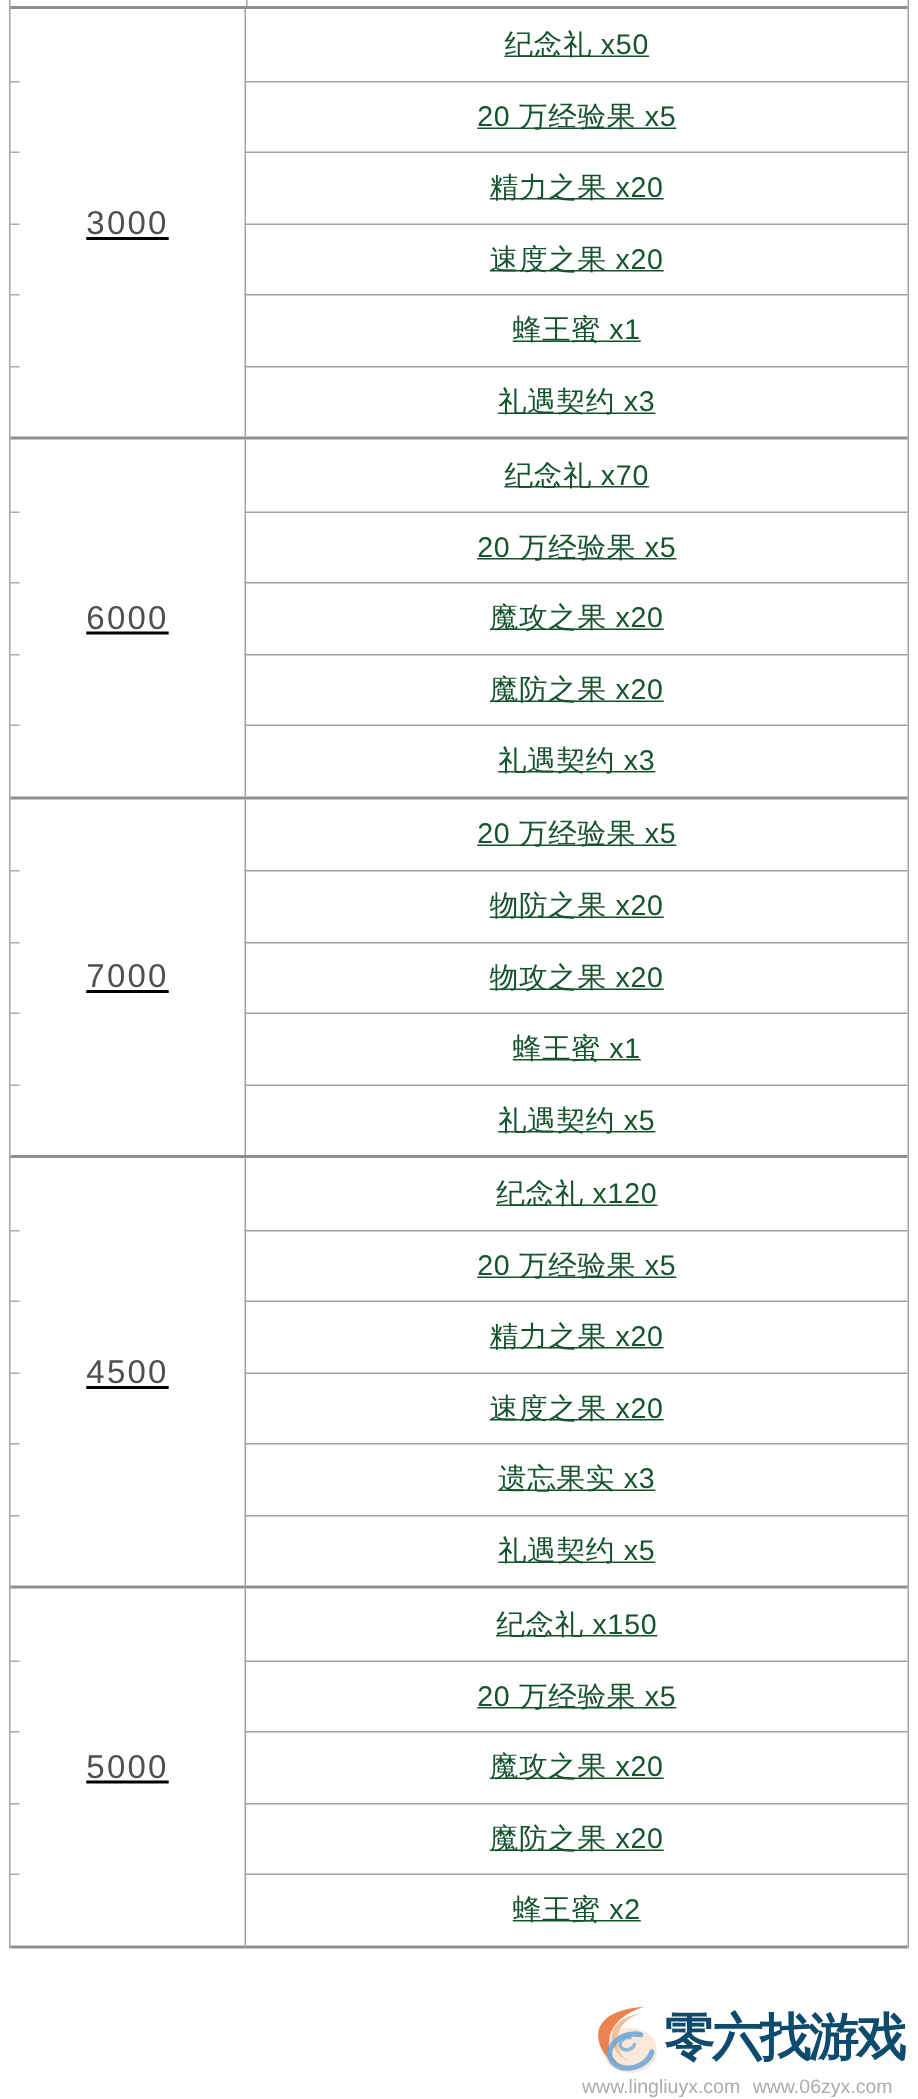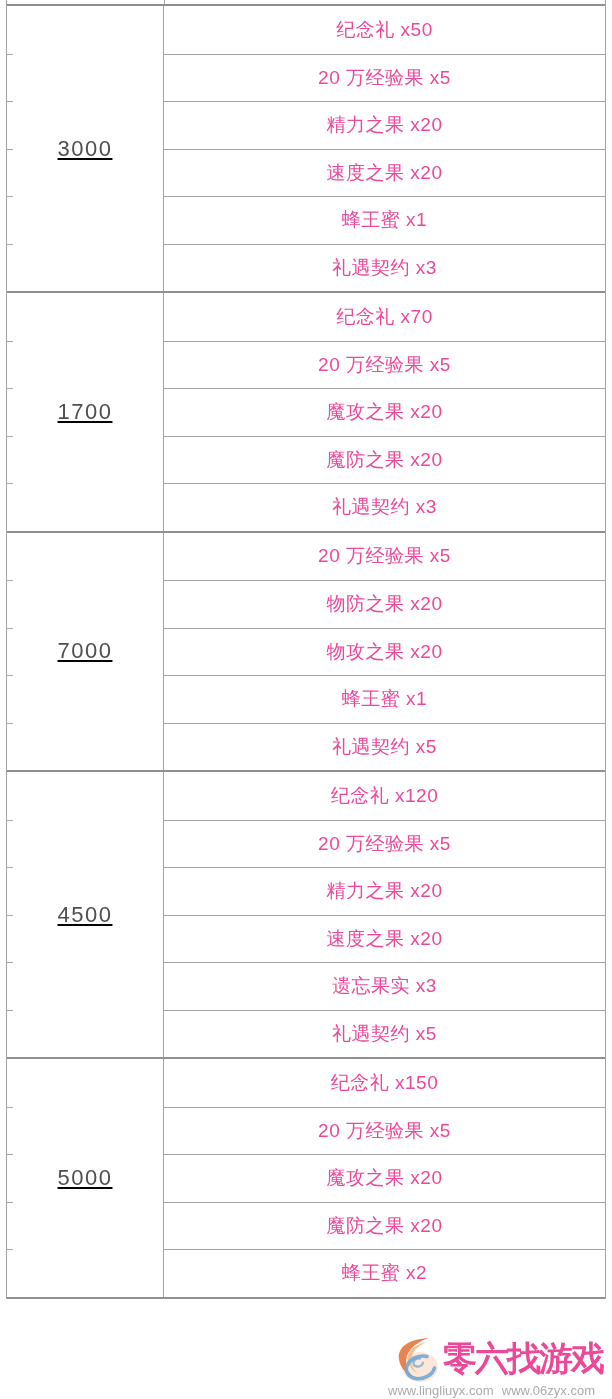--- a/index.html
+++ b/index.html
@@ -36,42 +36,43 @@
   }
   .points {
     font-size:22px; color:#4f4f4f; letter-spacing:1.5px;
   }
 
   .items { flex:1; display:flex; flex-direction:column; }
   .item {
     height:47.5px;
     display:flex; align-items:center; justify-content:center;
     position:relative;
-    font-size:19px; color:#ec4899;
+    font-size:19px; color:#14532d;
     letter-spacing:0.5px;
     white-space:nowrap;
+    text-decoration:underline;
   }
   .item + .item { border-top:1px solid #a2a2a2; }
   
   .item + .item::before {
     content:""; position:absolute; left:-158px; top:-1px;
     width:7px; height:1px; background:#aaaaaa;
   }
 
   
   .watermark {
     position:absolute; left:388px; top:1336px;
     width:212px; height:63px;
     z-index:5;
     pointer-events:none;
   }
   .wm-logo { position:absolute; left:8px; top:1px; width:46px; height:54px; }
   .wm-name {
     position:absolute; left:55px; top:5px;
-    font-size:34px; font-weight:700; color:#ec4899;
+    font-size:34px; font-weight:700; color:#0c4a6e;
     letter-spacing:-2px; white-space:nowrap; line-height:1;
   }
   .wm-urls {
     position:absolute; left:0; top:47px; width:207px;
     display:flex; justify-content:space-between;
     font-size:13px; color:#ababab; white-space:nowrap;
   }
 </style>
 </head>
 <body>
@@ -105,21 +106,21 @@
             <span>蜂王蜜 x1</span>
           </div>
         <div class="item">
             <span>礼遇契约 x3</span>
           </div>
       </div>
     </div>
 
     <div class="section">
       <div class="points-cell">
-        <span class="points">1700</span>
+        <span class="points">6000</span>
       </div>
       <div class="items">
         <div class="item">
             <span>纪念礼 x70</span>
           </div>
         <div class="item">
             <span>20 万经验果 x5</span>
           </div>
         <div class="item">
             <span>魔攻之果 x20</span>

